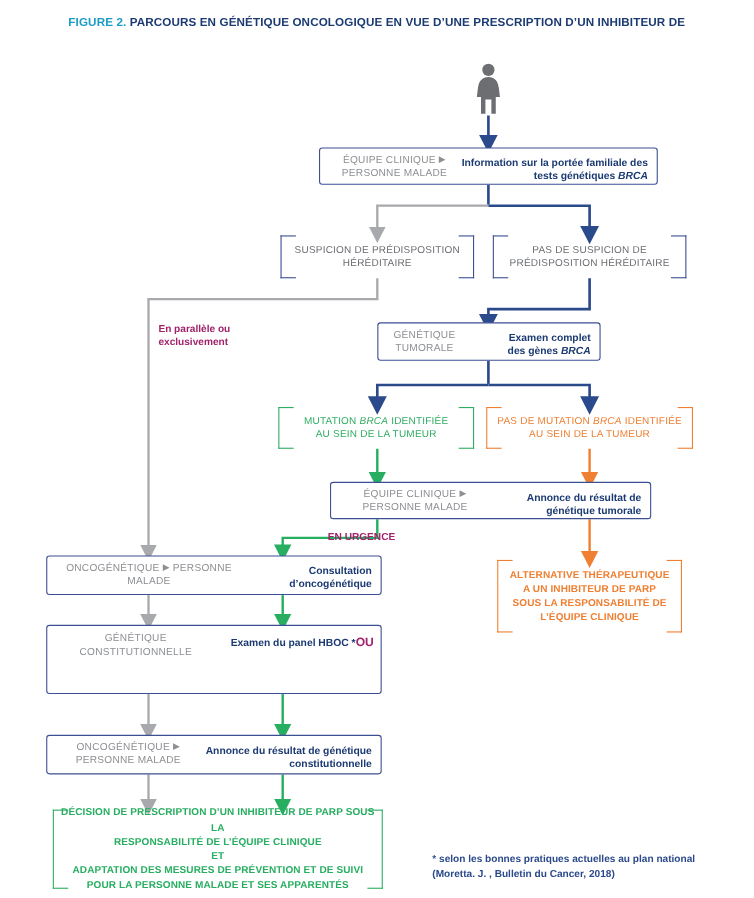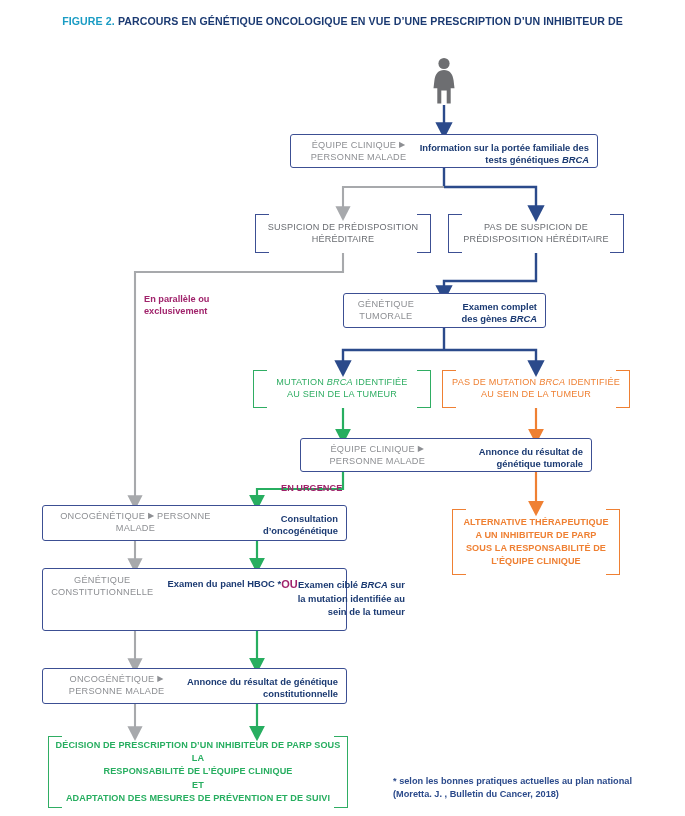--- a/index.html
+++ b/index.html
@@ -215,21 +215,21 @@
 
   <div class="rbox" style="left:300px;top:438px;width:292px;height:34px;">
     <div class="hdr">
       <span>ÉQUIPE CLINIQUE</span>
       <span class="tri">▶</span>
       <span>PERSONNE MALADE</span>
     </div>
     <div class="main">Annonce du résultat de génétique tumorale</div>
   </div>
 
-  <div class="flabel" style="left:249px;top:482px;padding-left:32px;">EN URGENCE</div>
+  <div class="flabel" style="left:266px;top:482px;padding-left:32px;">EN URGENCE</div>
 
   <div class="rbox" style="left:42px;top:505px;width:305px;height:36px;">
     <div class="hdr">
       <span>ONCOGÉNÉTIQUE</span>
       <span class="tri">▶</span>
       <span>PERSONNE MALADE</span>
     </div>
     <div class="main">Consultation d’oncogénétique</div>
   </div>
 
@@ -242,45 +242,41 @@
       <span>SOUS LA RESPONSABILITÉ DE</span><br>
       <span>L’ÉQUIPE CLINIQUE</span>
     </span>
   </div>
 
   <div class="rbox" style="left:42px;top:568px;width:305px;height:63px;padding:6px 2px;">
     <div class="hdr">GÉNÉTIQUE CONSTITUTIONNELLE</div>
     <div class="gc-row">
       <span class="gc-left">Examen du panel HBOC *</span>
       <span class="gc-or">OU</span>
-      <span class="gc-right">
-        <span>Examen ciblé </span><i>BRCA</i><span> sur</span><br>
-        <span>la mutation  identifiée  au</span><br>
-        <span>sein de la tumeur</span>
-      </span>
     </div>
   </div>
 
   <div class="rbox" style="left:42px;top:668px;width:305px;height:36px;">
     <div class="hdr">
       <span>ONCOGÉNÉTIQUE</span>
       <span class="tri">▶</span>
       <span>PERSONNE MALADE</span>
     </div>
     <div class="main">Annonce du résultat de génétique constitutionnelle</div>
   </div>
 
   <div class="bbox bb-green bb-green-strong" style="left:48px;top:736px;width:300px;height:72px;">
     <span class="bk l"></span>
     <span class="bk r"></span>
     <span class="btxt">
       <span>DÉCISION DE PRESCRIPTION D’UN INHIBITEUR DE PARP SOUS LA</span><br>
       <span>RESPONSABILITÉ DE L’ÉQUIPE CLINIQUE</span><br>
       <span>ET</span><br>
       <span>ADAPTATION DES MESURES DE PRÉVENTION ET DE SUIVI</span><br>
+      <span>POUR LA PERSONNE MALADE ET SES APPARENTÉS</span>
     </span>
   </div>
 
   <div class="footnote" style="left:393px;top:775px;width:260px;">
     <span>* selon les bonnes pratiques actuelles au plan national</span><br>
     <span>(Moretta. J. , Bulletin du Cancer, 2018)</span>
   </div>
 
 </div>
 

